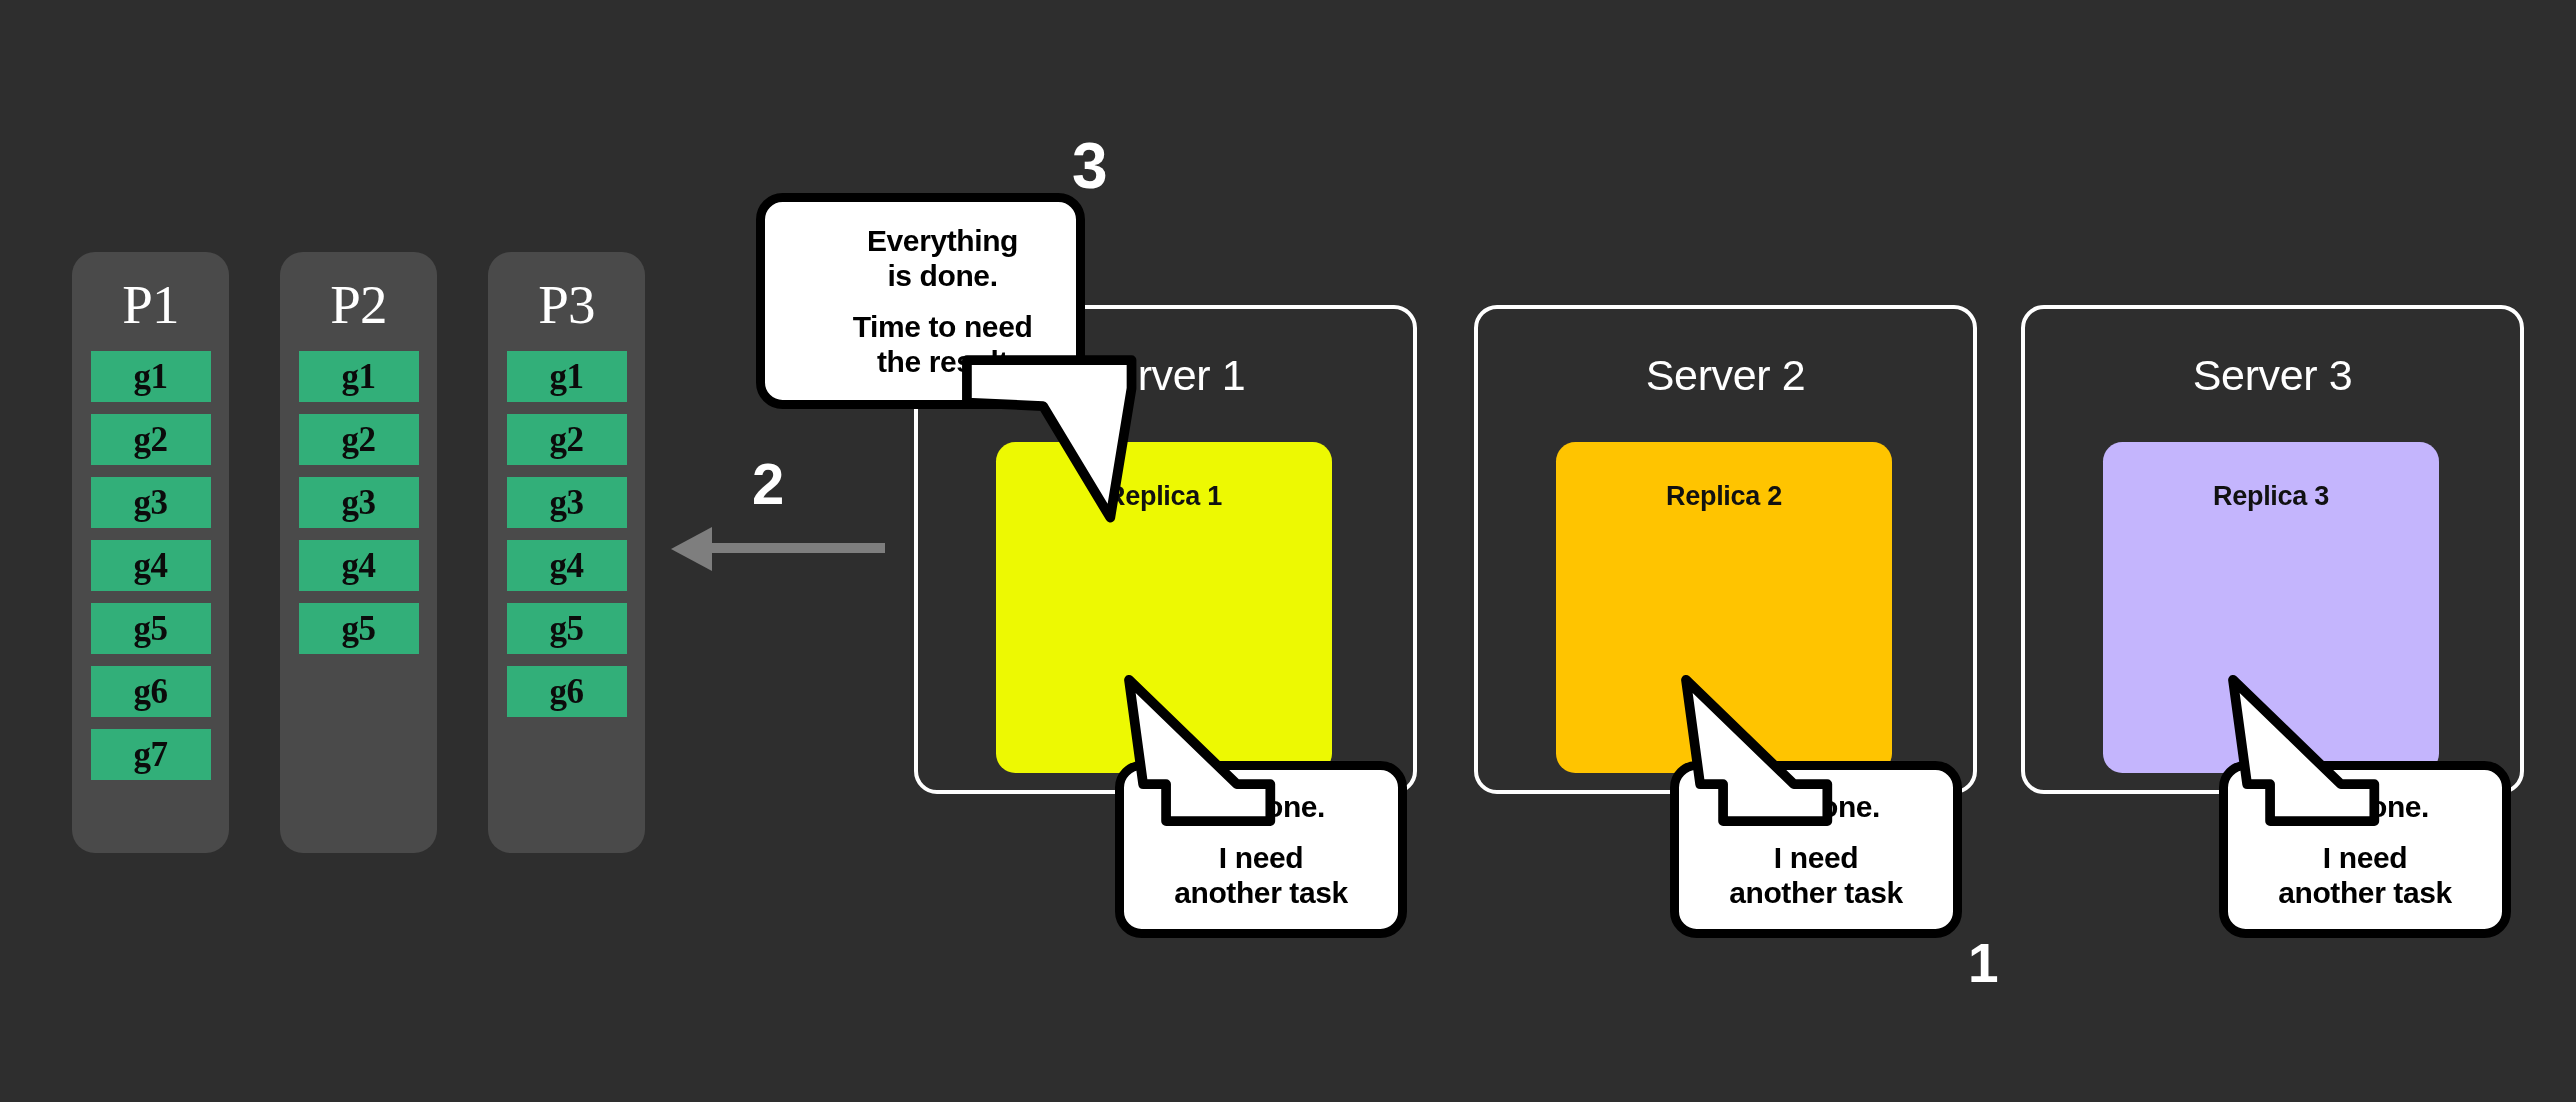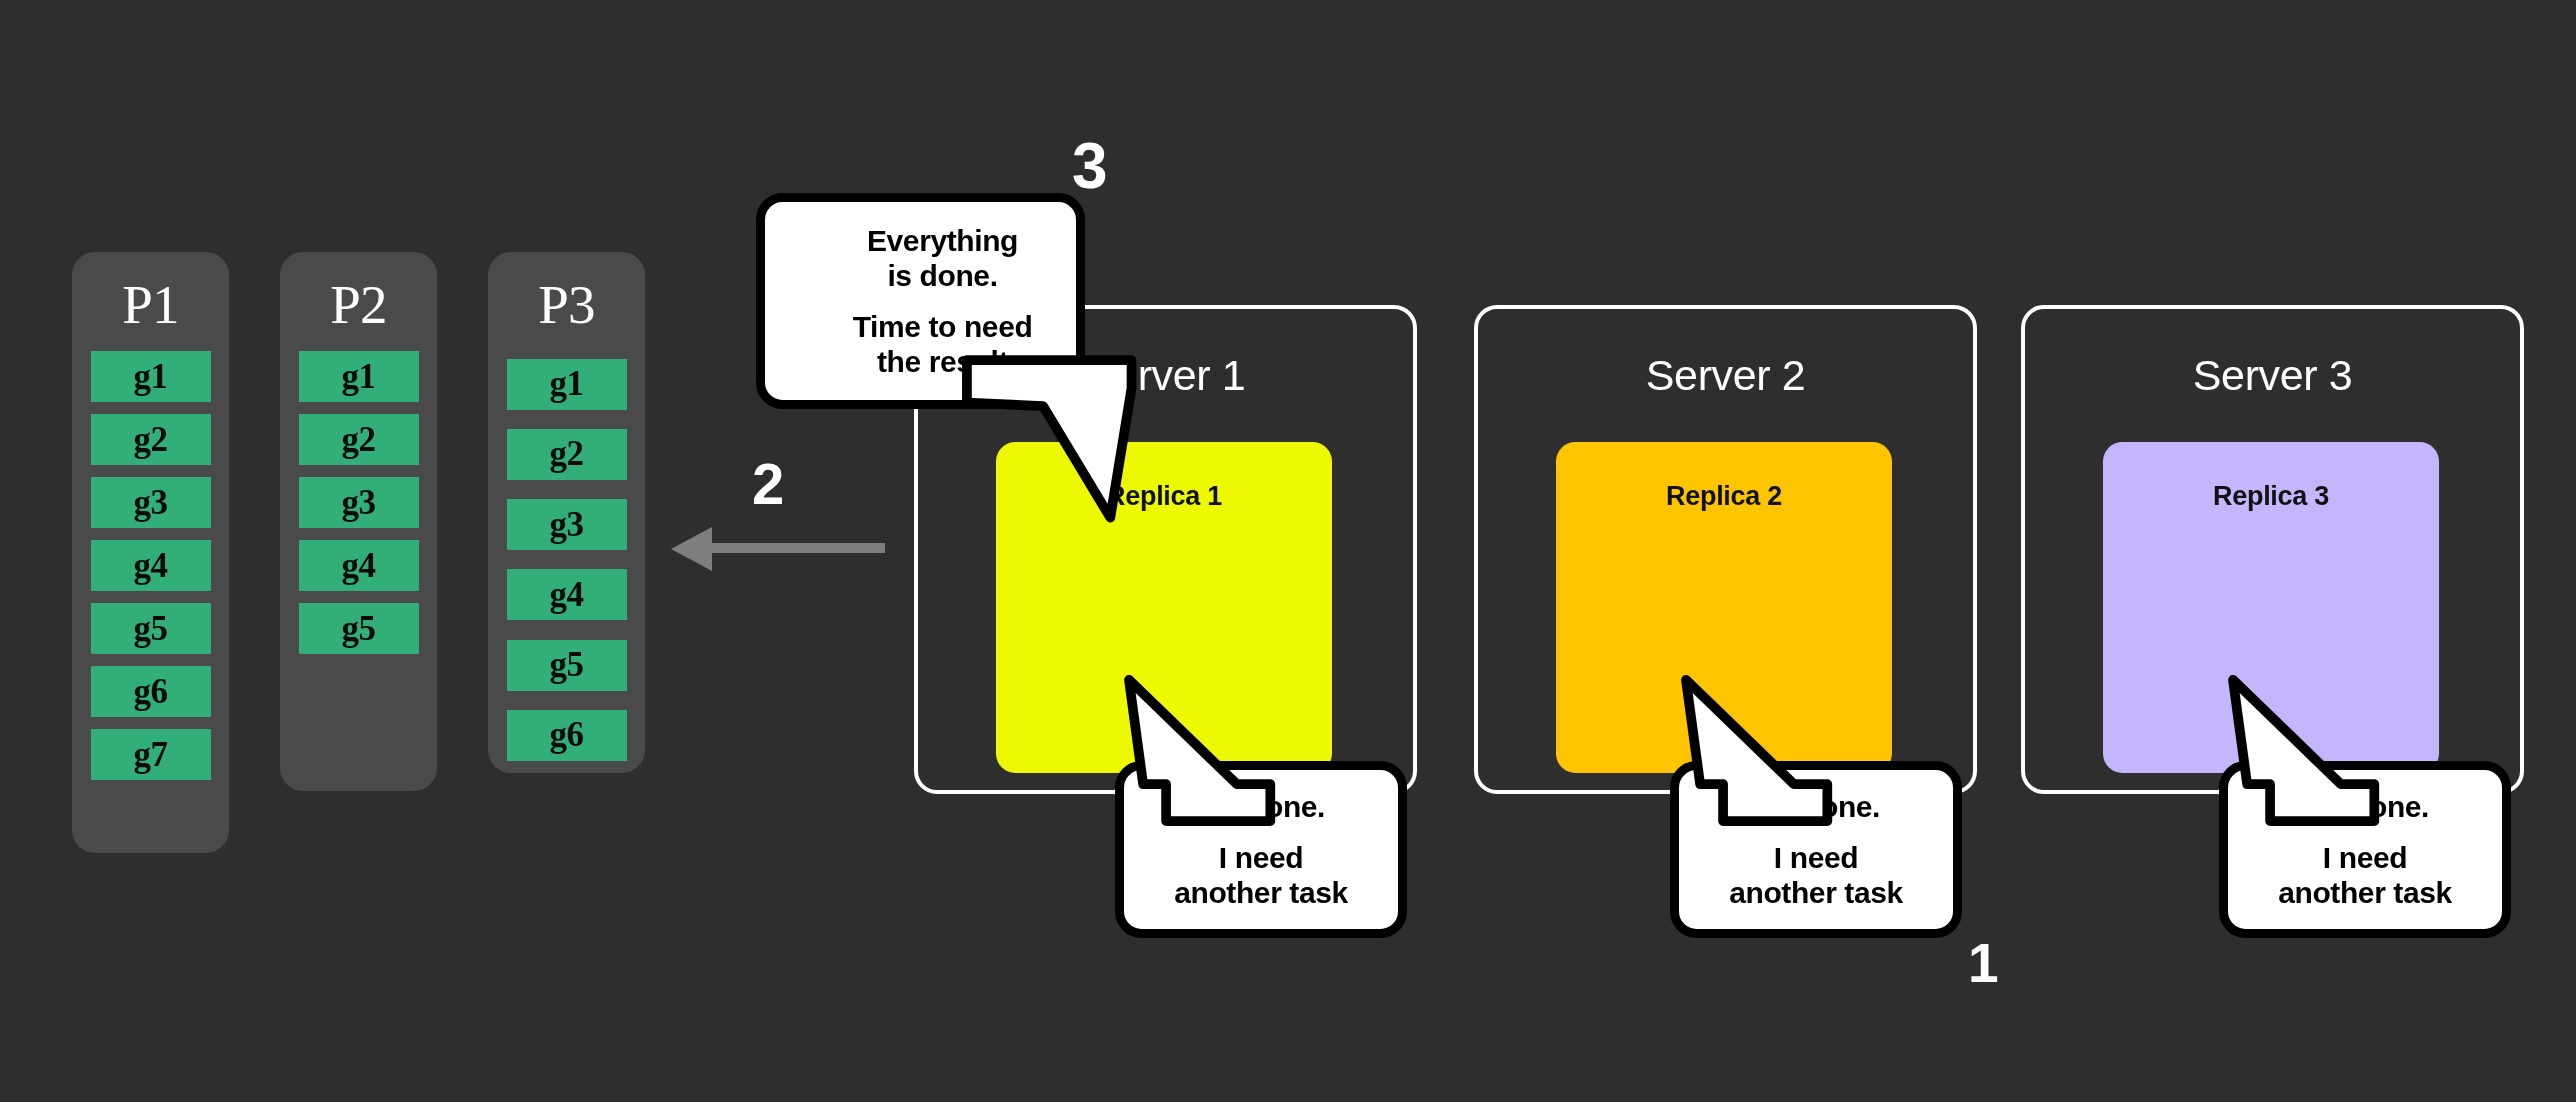--- a/index.html
+++ b/index.html
@@ -178,30 +178,30 @@
     <div class="pcol-title">P1</div>
     <div class="gbox">g1</div>
     <div class="gbox">g2</div>
     <div class="gbox">g3</div>
     <div class="gbox">g4</div>
     <div class="gbox">g5</div>
     <div class="gbox">g6</div>
     <div class="gbox">g7</div>
   </div>
 
-  <div class="pcol" id="pcol-2" style="left:280px; top:252px; height:539px;">
+  <div class="pcol" id="pcol-2" style="left:280px; top:252px; height:601px;">
     <div class="pcol-title">P2</div>
     <div class="gbox">g1</div>
     <div class="gbox">g2</div>
     <div class="gbox">g3</div>
     <div class="gbox">g4</div>
     <div class="gbox">g5</div>
   </div>
 
-  <div class="pcol" id="pcol-3" style="left:488px; top:252px; height:521px;justify-content:space-between;">
+  <div class="pcol" id="pcol-3" style="left:488px; top:252px; height:601px;">
     <div class="pcol-title">P3</div>
     <div class="gbox">g1</div>
     <div class="gbox">g2</div>
     <div class="gbox">g3</div>
     <div class="gbox">g4</div>
     <div class="gbox">g5</div>
     <div class="gbox">g6</div>
   </div>
 
   <div class="arrow-wrap">

